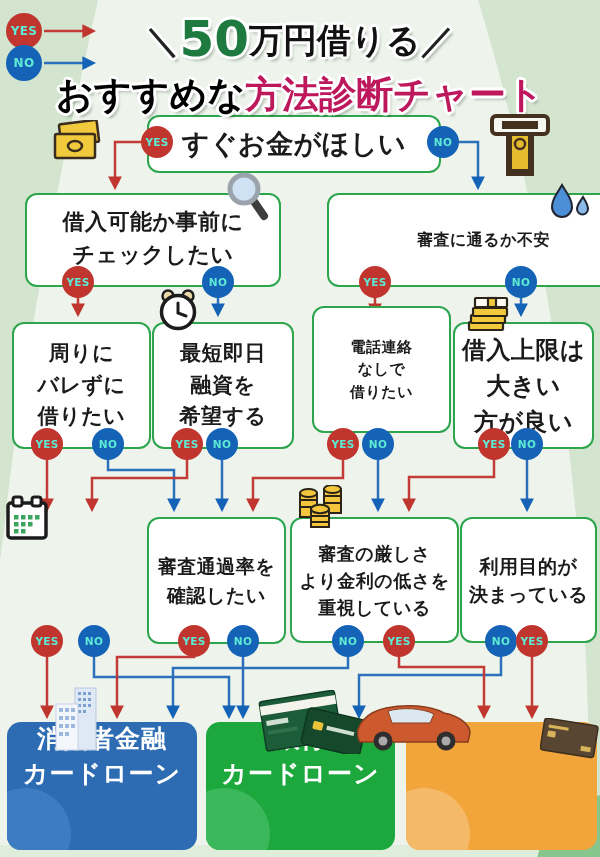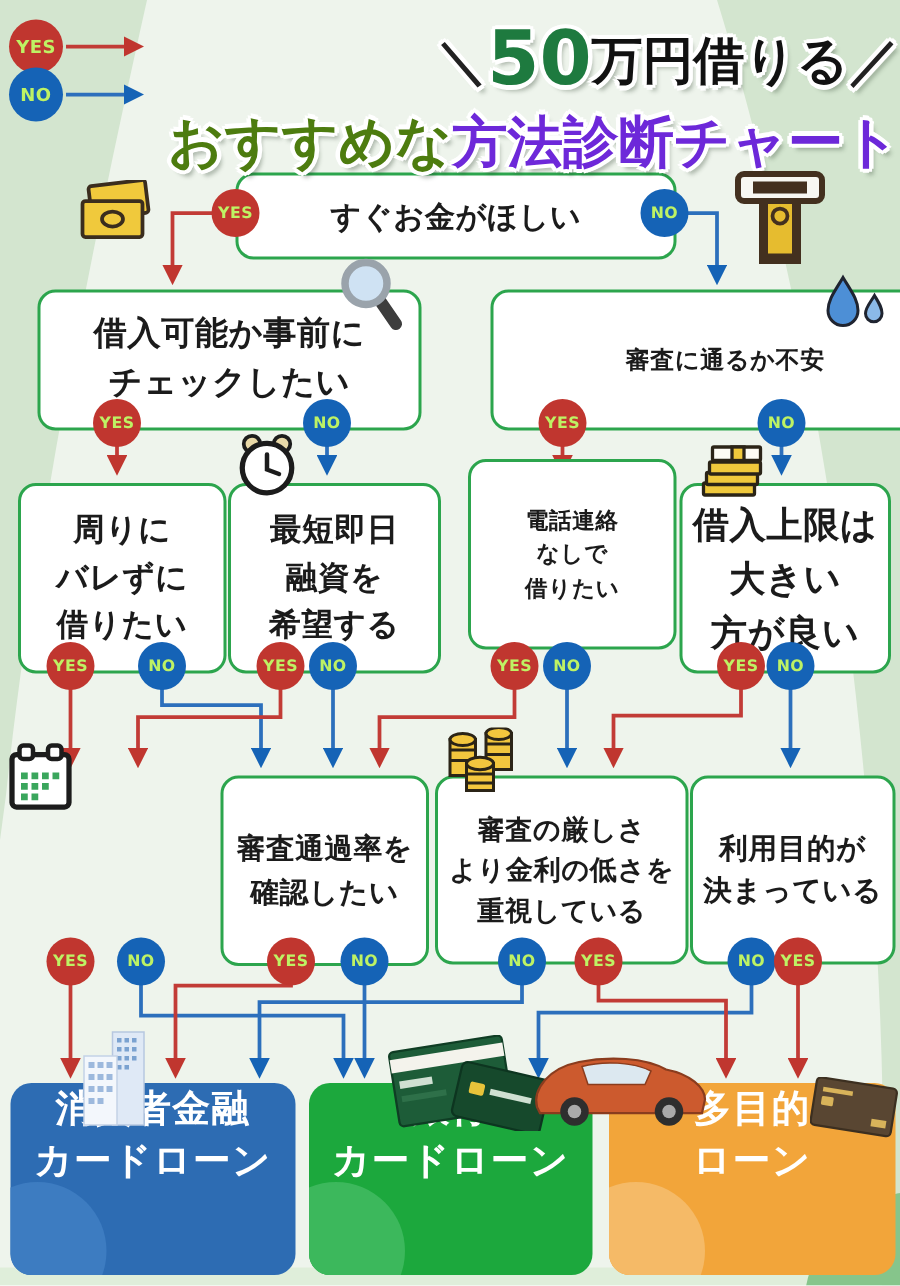--- a/index.html
+++ b/index.html
@@ -3,35 +3,35 @@
 <meta charset="utf-8">
 <style>
   html,body{margin:0;padding:0;}
   body{font-family:"DejaVu Sans","Liberation Sans",sans-serif;}
   .stage{position:relative;width:600px;height:857px;background:#eef4ec;overflow:hidden;}
   .bg,.wires{position:absolute;left:0;top:0;width:600px;height:857px;pointer-events:none;}
   .qbox{position:absolute;background:#fff;border:2.5px solid #2ca54d;border-radius:12px;
         display:flex;align-items:center;justify-content:center;text-align:center;
         font-weight:bold;color:#1b1b1b;white-space:pre-line;letter-spacing:.5px;line-height:1.5;}
   .badge{position:absolute;width:32px;height:32px;border-radius:50%;display:flex;align-items:center;
-         justify-content:center;color:#bef264;font-weight:bold;font-size:10.5px;letter-spacing:.3px;
+         justify-content:center;color:#5eead4;font-weight:bold;font-size:10.5px;letter-spacing:.3px;
          transform:translate(-50%,-50%);z-index:6;}
   .badge.yes{background:#c0362f;}
   .badge.no{background:#1563b6;}
   .badge.lg{width:36px;height:36px;font-size:12px;}
   .icon{position:absolute;z-index:5;}
-  .title{position:absolute;left:0;top:10px;width:600px;text-align:right;z-index:4;}
+  .title{position:absolute;left:0;top:10px;width:600px;text-align:center;z-index:4;}
   .t-outline{text-shadow:3px 0 0 #fff,-3px 0 0 #fff,0 3px 0 #fff,0 -3px 0 #fff,
              2px 2px 0 #fff,-2px 2px 0 #fff,2px -2px 0 #fff,-2px -2px 0 #fff,3px 4px 3px rgba(40,60,40,.35);}
   .t-line1{font-size:34px;font-weight:800;color:#111;}
   .t-slash{color:#222;font-weight:800;}
   .t-num{font-size:50px;color:#1e7a3f;vertical-align:-4px;}
   .t-line2{margin-top:2px;font-size:37px;font-weight:800;}
-  .t-orange{color:#4d7c0f;}
-  .t-green{color:#6d28d9;}
+  .t-orange{color:#000000;}
+  .t-green{color:#be185d;}
   .result{position:absolute;top:722px;height:128px;border-radius:14px;z-index:4;overflow:hidden;
           display:flex;align-items:flex-start;justify-content:center;}
   .result .rtext{position:relative;z-index:2;color:#fff;font-weight:800;font-size:25px;line-height:1.38;
           text-align:center;white-space:pre-line;padding-bottom:16px;letter-spacing:1px;}
   .result .corner{position:absolute;left:-28px;bottom:-30px;width:92px;height:92px;border-radius:50%;z-index:1;}
   .rillu{position:absolute;z-index:5;}
 </style>
 </head>
 <body>
 
@@ -84,21 +84,21 @@
   </svg>
 
   <div class="badge yes lg" style="left:24px;top:31px;">YES</div>
   <div class="badge no lg" style="left:24px;top:63px;">NO</div>
 
   <div class="title">
     <div class="t-line1 t-outline"><span class="t-slash">＼</span><span class="t-num">50</span><span>万円借りる</span><span class="t-slash">／</span></div>
     <div class="t-line2 t-outline"><span class="t-orange">おすすめな</span><span class="t-green">方法診断チャート</span></div>
   </div>
 
-  <div class="qbox" style="left:157px;top:115px;width:290px;height:54px;font-size:20px;">すぐお金がほしい</div>
+  <div class="qbox" style="left:147px;top:115px;width:290px;height:54px;font-size:27px;">すぐお金がほしい</div>
   <div class="qbox" style="left:25px;top:193px;width:252px;height:90px;font-size:22px;font-family:Liberation Mono, monospace;">借入可能か事前に
 チェックしたい</div>
   <div class="qbox" style="left:327px;top:193px;width:253px;height:90px;font-size:16px;padding-left:28px;">審査に通るか不安</div>
   <div class="qbox" style="left:12px;top:322px;width:135px;height:123px;font-size:21px;">周りに
 バレずに
 借りたい</div>
   <div class="qbox" style="left:152px;top:322px;width:138px;height:123px;font-size:21px;">最短即日
 融資を
 希望する</div>
   <div class="qbox" style="left:312px;top:306px;width:135px;height:123px;font-size:15px;">電話連絡
@@ -213,22 +213,20 @@
     <div class="rtext">消費者金融
 カードローン</div>
   </div>
   <div class="result" style="left:206px;width:189px;background:#1ca83d;">
     <div class="corner" style="background:#3cb85c;"></div>
     <div class="rtext">銀行
 カードローン</div>
   </div>
   <div class="result" style="left:406px;width:191px;background:#f2a53a;">
     <div class="corner" style="background:#f5ba67;"></div>
-    <div class="rtext">多目的
-ローン</div>
   </div>
 
   <svg class="rillu" style="left:52px;top:686px;" width="48" height="68" viewBox="0 0 48 68">
     <rect x="23" y="2" width="21" height="62" fill="#dfe9f6" stroke="#b7c7e0"></rect>
     <g fill="#7ba2d0">
       <rect x="26" y="6" width="3" height="3"></rect>
         <rect x="31" y="6" width="3" height="3"></rect>
         <rect x="36" y="6" width="3" height="3"></rect>
       <rect x="26" y="12" width="3" height="3"></rect>
         <rect x="31" y="12" width="3" height="3"></rect>

